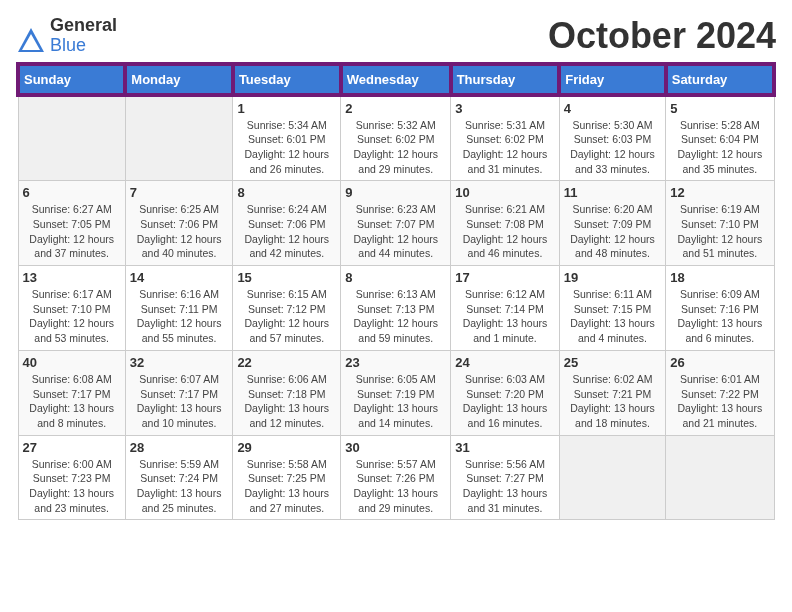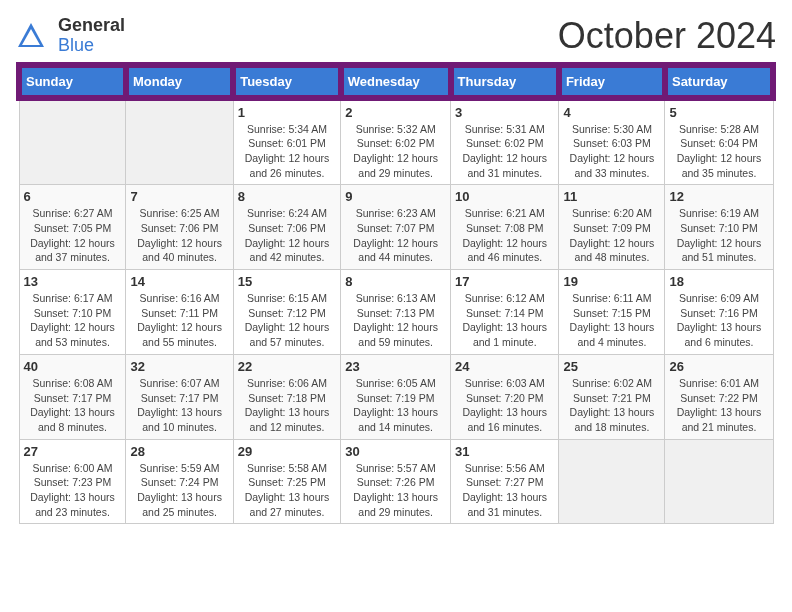--- a/index.html
+++ b/index.html
@@ -11,22 +11,21 @@
       padding: 16px;
     }
     .header {
       display: flex;
       justify-content: space-between;
       align-items: flex-start;
       margin-bottom: 6px;
     }
     .logo {
       display: flex;
-      align-items: center;
-      gap: 8px;
+      align-items: flex-end;
     }
     .logo-text {
       display: flex;
       flex-direction: column;
       line-height: 1.1;
     }
     .logo-general {
       font-size: 18px;
       font-weight: bold;
       color: #333;
@@ -39,42 +38,42 @@
     .logo-icon {
       width: 30px;
       height: 30px;
       margin-right: 4px;
     }
     .title-section {
       text-align: right;
     }
     .month-title {
       font-size: 36px;
-      font-weight: normal;
+      font-weight: bold;
       color: #333;
       line-height: 1.1;
     }
     .location-title {
       font-size: 16px;
       color: #555;
       margin-top: 2px;
     }
     table {
       width: 100%;
       border-collapse: collapse;
       font-size: 11px;
     }
     thead th {
       background-color: #3a7bd5;
       color: white;
       padding: 6px 4px;
       text-align: left;
       font-size: 13px;
       font-weight: bold;
-      border: 6px solid #701a75;
+      border: 4px solid #701a75;
     }
     tbody td {
       border: 1px solid #ccc;
       padding: 4px;
       vertical-align: top;
       width: 113px;
       min-height: 80px;
     }
     tbody tr {
       background: #fff;

